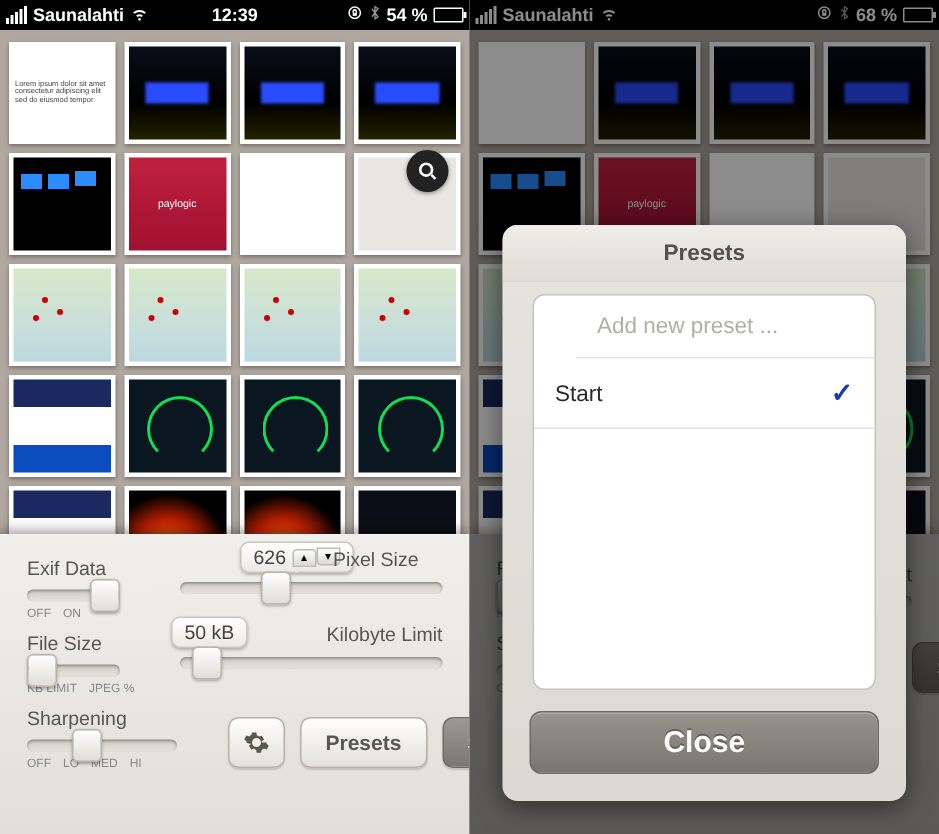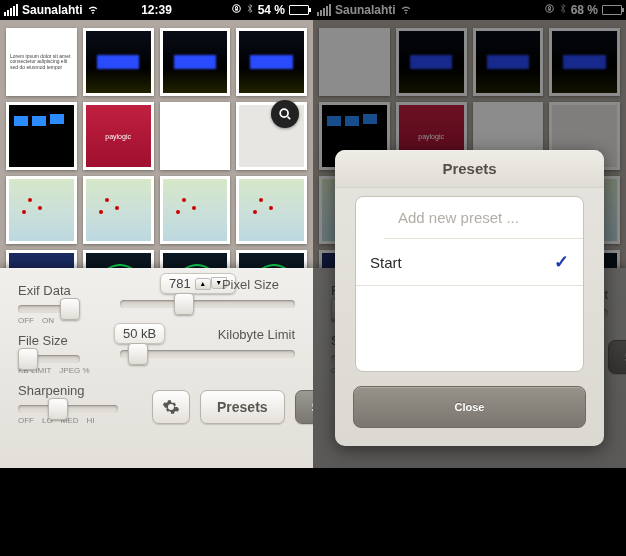--- a/index.html
+++ b/index.html
@@ -8,21 +8,21 @@
     background: #000;
     width: 626px;
     height: 556px;
     display: flex;
     overflow: hidden;
     font-size: 13px;
   }
 
   .screen {
     width: 313px;
-    height: 468px;
+    height: 556px;
     position: relative;
     background: #aaa;
     overflow: hidden;
   }
 
   
   .status-bar {
     height: 20px;
     background: #000;
     color: #fff;
@@ -217,21 +217,21 @@
   }
   .sheet-list .item.placeholder{ color:#b2aea5;margin-left:28px; }
   .sheet-list .item.selected{ color:#2a2a2a; font-weight:500;}
   .check{ color:#1a3ca8; font-size:18px; font-weight:bold;}
   .sheet-footer{ padding: 14px 18px 18px; }
   .close-btn{
     width:100%; height:42px;
     border-radius:8px;
     background: linear-gradient(180deg,#97938b,#7b7770);
     border:1px solid #6e6a63;
-    color:#fff; font-size:11px; font-weight:600;
+    color:#fff; font-size:20px; font-weight:600;
     text-shadow:0 -1px 0 rgba(0,0,0,.3);
     box-shadow: inset 0 1px 0 rgba(255,255,255,.25);
   }
 
   
   .screen.right .panel { filter: brightness(.75) contrast(.9); }
 </style>
 </head>
 <body>
 
@@ -357,21 +357,21 @@
           <div class="track"></div>
             <div class="knob" style="left:42px"></div>
         </div>
         <div class="ticks">
           <span>OFF</span>
             <span>ON</span>
         </div>
       </div>
       <div class="col" style="position:relative">
         <div class="value-bubble" style="left:40px; top:-22px">
-          <span>781</span>
+          <span>626</span>
           <span class="stepper">
             <button>▴</button>
             <button>▾</button>
           </span>
         </div>
         <span class="label" style="text-align:left; position:absolute; right:16px; top:-18px">Pixel Size</span>
         <div class="slider long">
           <div class="track"></div>
             <div class="knob" style="left:54px"></div>
         </div>

